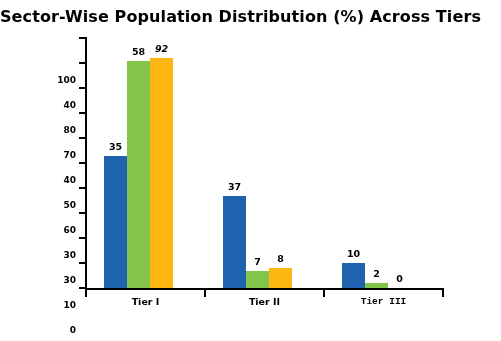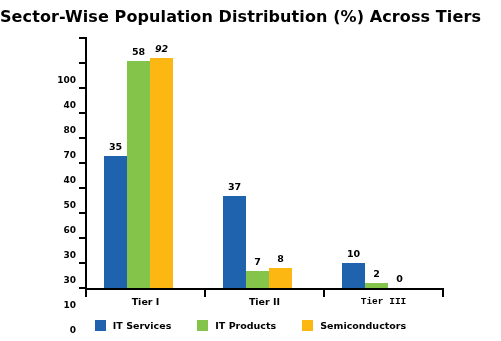--- a/index.html
+++ b/index.html
@@ -218,28 +218,14 @@
       <div class="bar-value" style="left: 240px; width: 35px; top: 256.5px;">7</div>
       <div class="bar" title="Semiconductors Tier II: 8" style="left: 269px; width: 23px; height: 20px; top: 268px; background: rgb(252, 183, 19);"></div>
       <div class="bar-value" style="left: 263px; width: 35px; top: 254px;">8</div>
       <div class="bar" title="IT Services Tier III: 10" style="left: 342px; width: 23px; height: 25px; top: 263px; background: rgb(31, 98, 174);"></div>
       <div class="bar-value" style="left: 336px; width: 35px; top: 249px;">10</div>
       <div class="bar" title="IT Products Tier III: 2" style="left: 365px; width: 23px; height: 5px; top: 283px; background: rgb(132, 196, 74);"></div>
       <div class="bar-value" style="left: 359px; width: 35px; top: 269px;">2</div>
       <div class="bar-value" style="left: 382px; width: 35px; top: 274px;">0</div>
     </div>
 
-  <div id="legend">
-      <div class="legend-item">
-        <span class="legend-swatch" style="background: rgb(31, 98, 174);"></span>
-        <span class="legend-label">IT Services</span>
-      </div>
-      <div class="legend-item">
-        <span class="legend-swatch" style="background: rgb(132, 196, 74);"></span>
-        <span class="legend-label">IT Products</span>
-      </div>
-      <div class="legend-item">
-        <span class="legend-swatch" style="background: rgb(252, 183, 19);"></span>
-        <span class="legend-label">Semiconductors</span>
-      </div>
-    </div>
 
 </div>
 
 </body></html>

